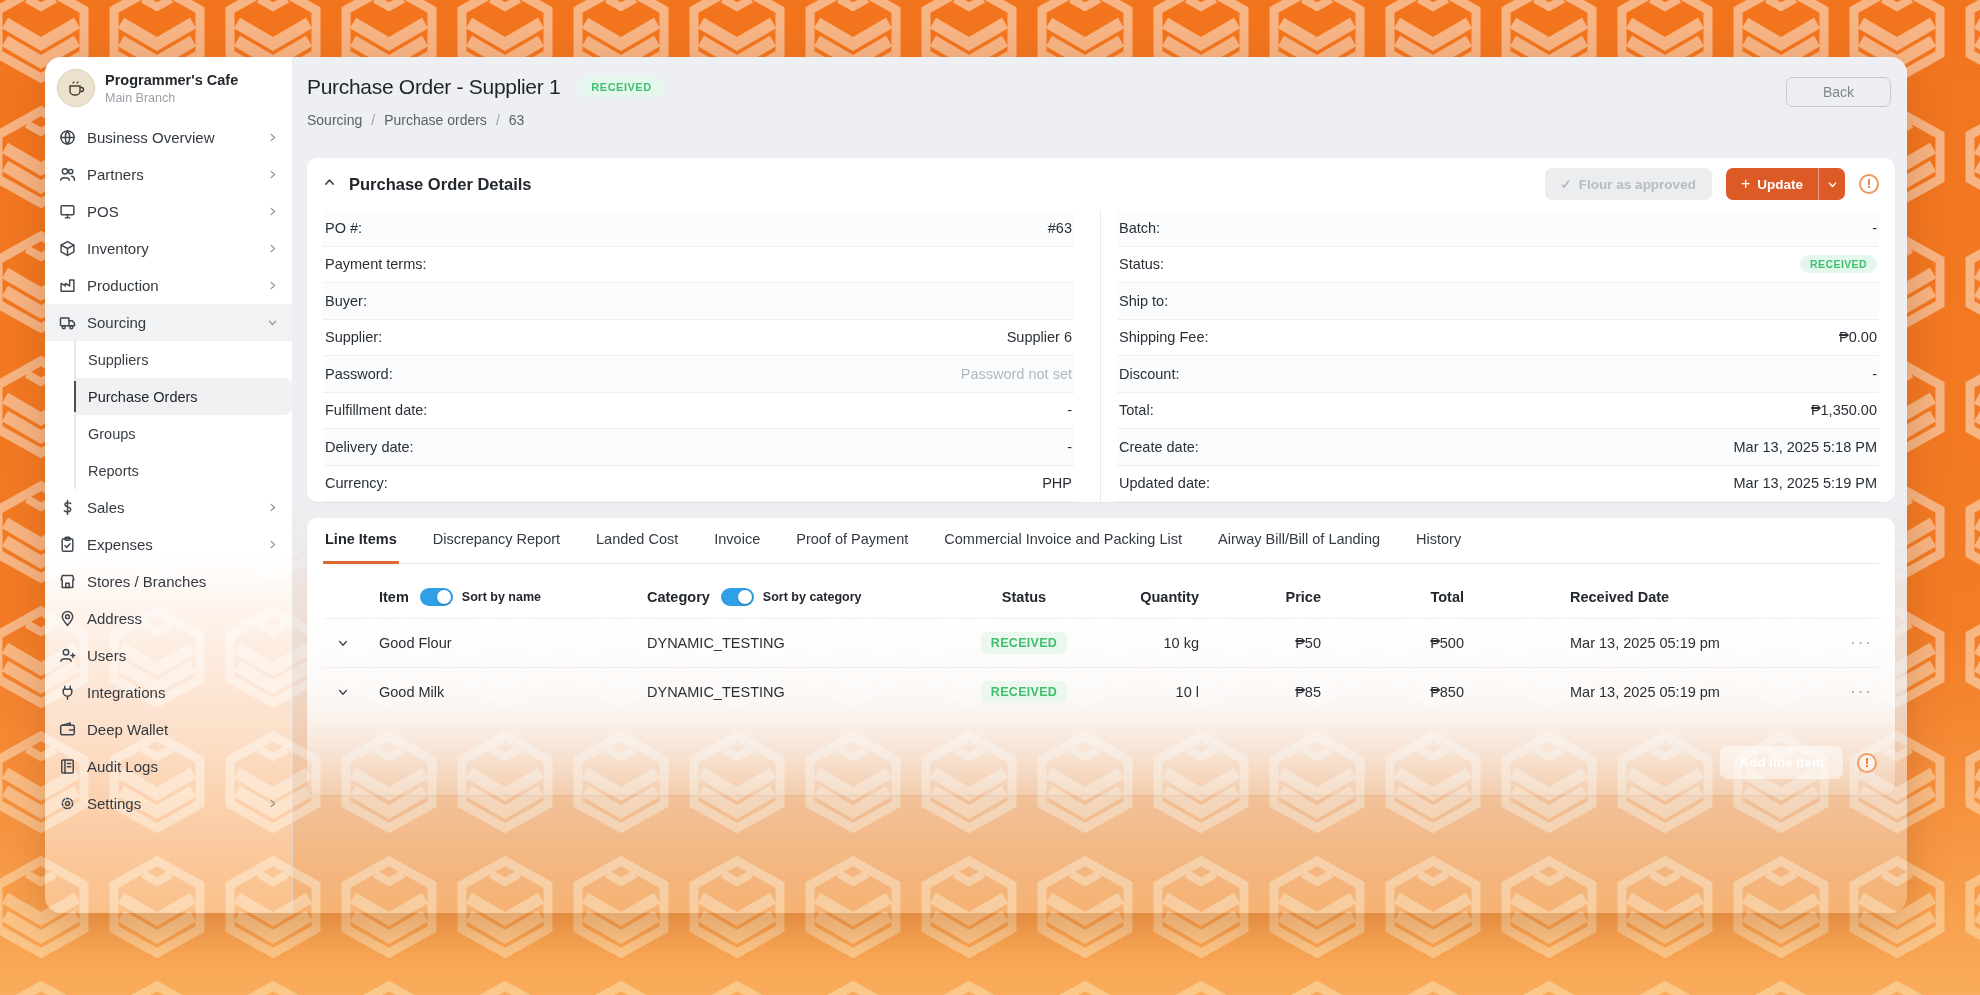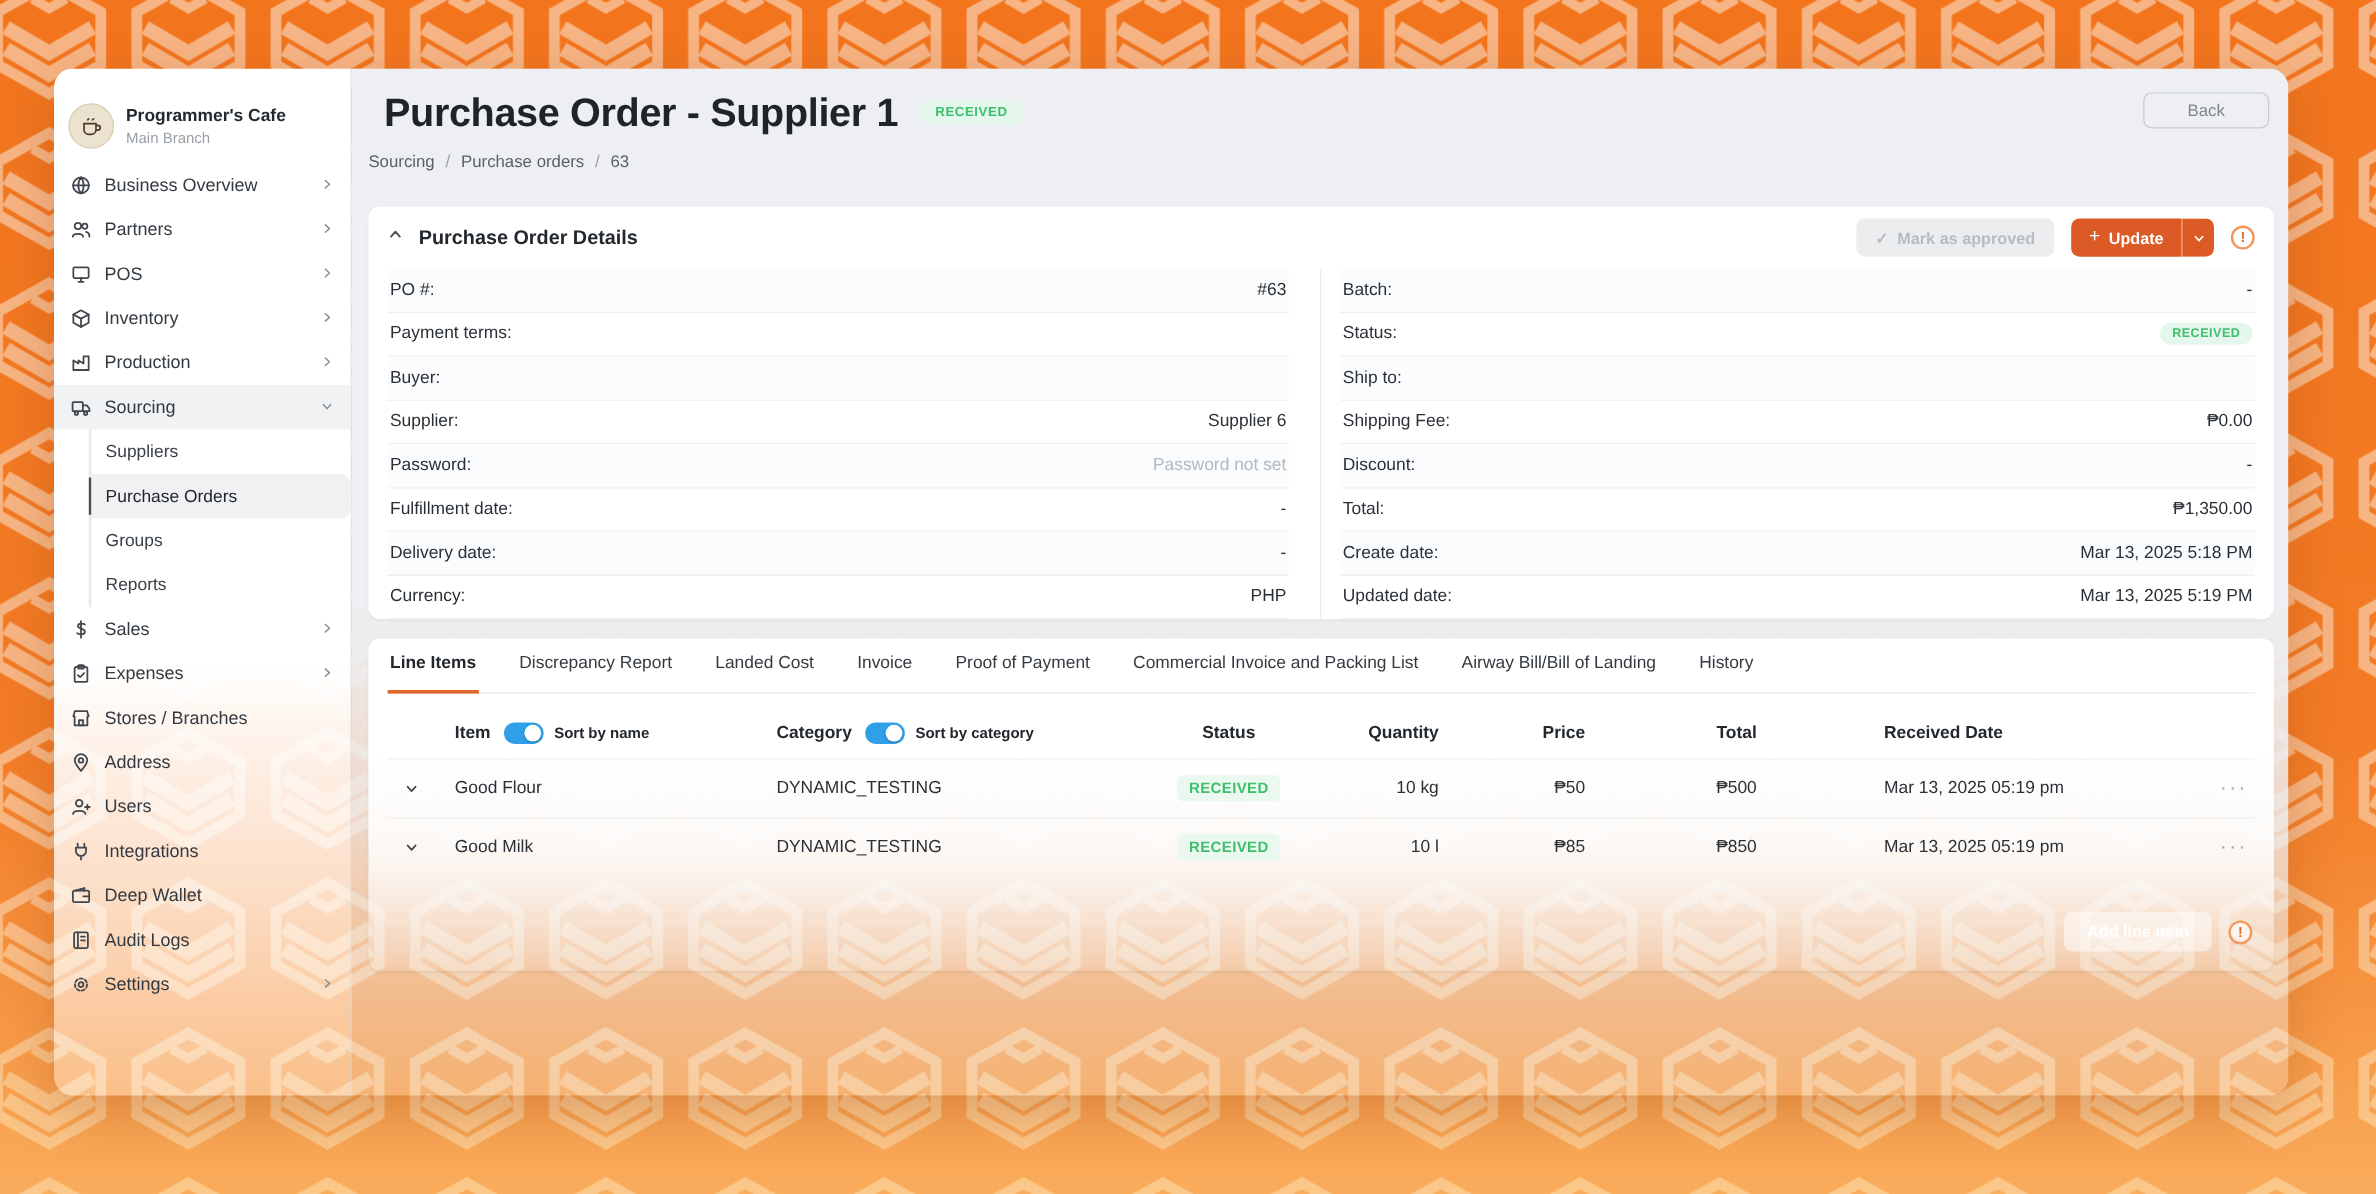--- a/index.html
+++ b/index.html
@@ -11,21 +11,21 @@
   .bg-svg { position:absolute; inset:0; display:block; }
 
   
   .window { position:absolute; left:45px; top:57px; width:1862px; height:856px;
     border-radius:16px; overflow:hidden; display:flex;
     box-shadow:0 14px 44px rgba(120,40,0,.22); }
 
   
   .sidebar { width:248px; flex:0 0 248px;
     background:linear-gradient(180deg,#ffffff 0%,#ffffff 58%,rgba(255,255,255,.72) 80%,rgba(255,255,255,.34) 100%);
-    border-right:1px solid rgba(215,218,222,.55); padding-top:25px; }
+    border-right:1px solid rgba(215,218,222,.55); padding-top:8px; }
   .org { display:flex; align-items:center; gap:10px; padding:4px 12px 12px 12px; }
   .org-logo { width:38px; height:38px; border-radius:50%; background:#EBE2CF;
     border:1px solid #D8CBB0; display:flex; align-items:center; justify-content:center; flex:0 0 38px; }
   .org-name { font-size:14.5px; font-weight:700; color:#23282E; line-height:1.25; }
   .org-branch { font-size:12.5px; color:#9AA0A7; margin-top:1px; }
   .nav-item { display:flex; align-items:center; height:37px; padding:0 14px 0 14px;
     cursor:pointer; color:#343A41; font-size:15px; position:relative; }
   .nav-item .nicon { width:17px; height:17px; margin-right:11px; flex:0 0 17px; display:flex; align-items:center; justify-content:center; }
   .nav-item .nicon svg { width:17px; height:17px; stroke:#41474E; fill:none; stroke-width:1.4; stroke-linecap:round; stroke-linejoin:round; }
   .nav-item .nlabel { flex:1; white-space:nowrap; }
@@ -37,21 +37,21 @@
   .sub-item { position:relative; display:flex; align-items:center; height:37px;
     padding-left:12px; font-size:14.5px; color:#3A4047; cursor:pointer; border-radius:0 8px 8px 0; }
   .sub-item.active { background:#F0F1F3; color:#22262B; font-weight:500; }
   .sub-item.active::before { content:""; position:absolute; left:-2px; top:3px; bottom:3px; width:2px; background:#4A5056; }
 
   
   .content { flex:1; position:relative;
     background:linear-gradient(180deg,#EDEFF2 0%,#EDEFF2 52%,rgba(237,239,242,.78) 74%,rgba(237,239,242,.22) 100%); }
   .page-head { padding:18px 16px 0 14px; position:relative; }
   .title-row { display:flex; align-items:center; }
-  .page-title { font-size:33px; font-weight:700; color:#1F242A; letter-spacing:-.3px;margin-left:13px; }
+  .page-title { font-size:21px; font-weight:400; color:#1F242A; letter-spacing:-.3px; }
   .status-pill { margin-left:18px; background:#E3F7EC; color:#40BF6C; font-size:11px; font-weight:700;
     letter-spacing:.5px; padding:4px 13px; border-radius:12px; }
   .back-btn { position:absolute; right:16px; top:20px; border:1px solid #C7CBD0; border-radius:7px;
     padding:6px 36px; font-size:14px; color:#80868D; background:transparent; cursor:pointer; }
   .breadcrumb { display:flex; align-items:center; gap:9px; margin-top:13px; font-size:14px; color:#5B6169; }
   .breadcrumb .sep { color:#9AA0A7; }
 
   
   .card { background:#fff; border-radius:10px; margin:30px 12px 0 14px;
     box-shadow:0 1px 2px rgba(20,30,40,.05); padding:0 16px; }
@@ -366,21 +366,21 @@
 
     <section class="card">
       <div class="card-head">
         <span class="collapse-chev"><svg viewBox="0 0 16 16">
               <path d="M6,3.5 L11,8 L6,12.5"></path>
             </svg></span>
         <h2 class="card-title">Purchase Order Details</h2>
         <div class="head-actions">
           <button class="btn-disabled">
             <span>✓</span>
-            <span>Mark as approved</span>
+            <span>Flour as approved</span>
           </button>
           <span class="split-btn">
             <button class="btn-primary">
               <span class="plus">+</span>
               <span>Update</span>
             </button>
             <button class="btn-caret">
                 <svg viewBox="0 0 16 16">
                   <path d="M6,3.5 L11,8 L6,12.5"></path>
                 </svg>

